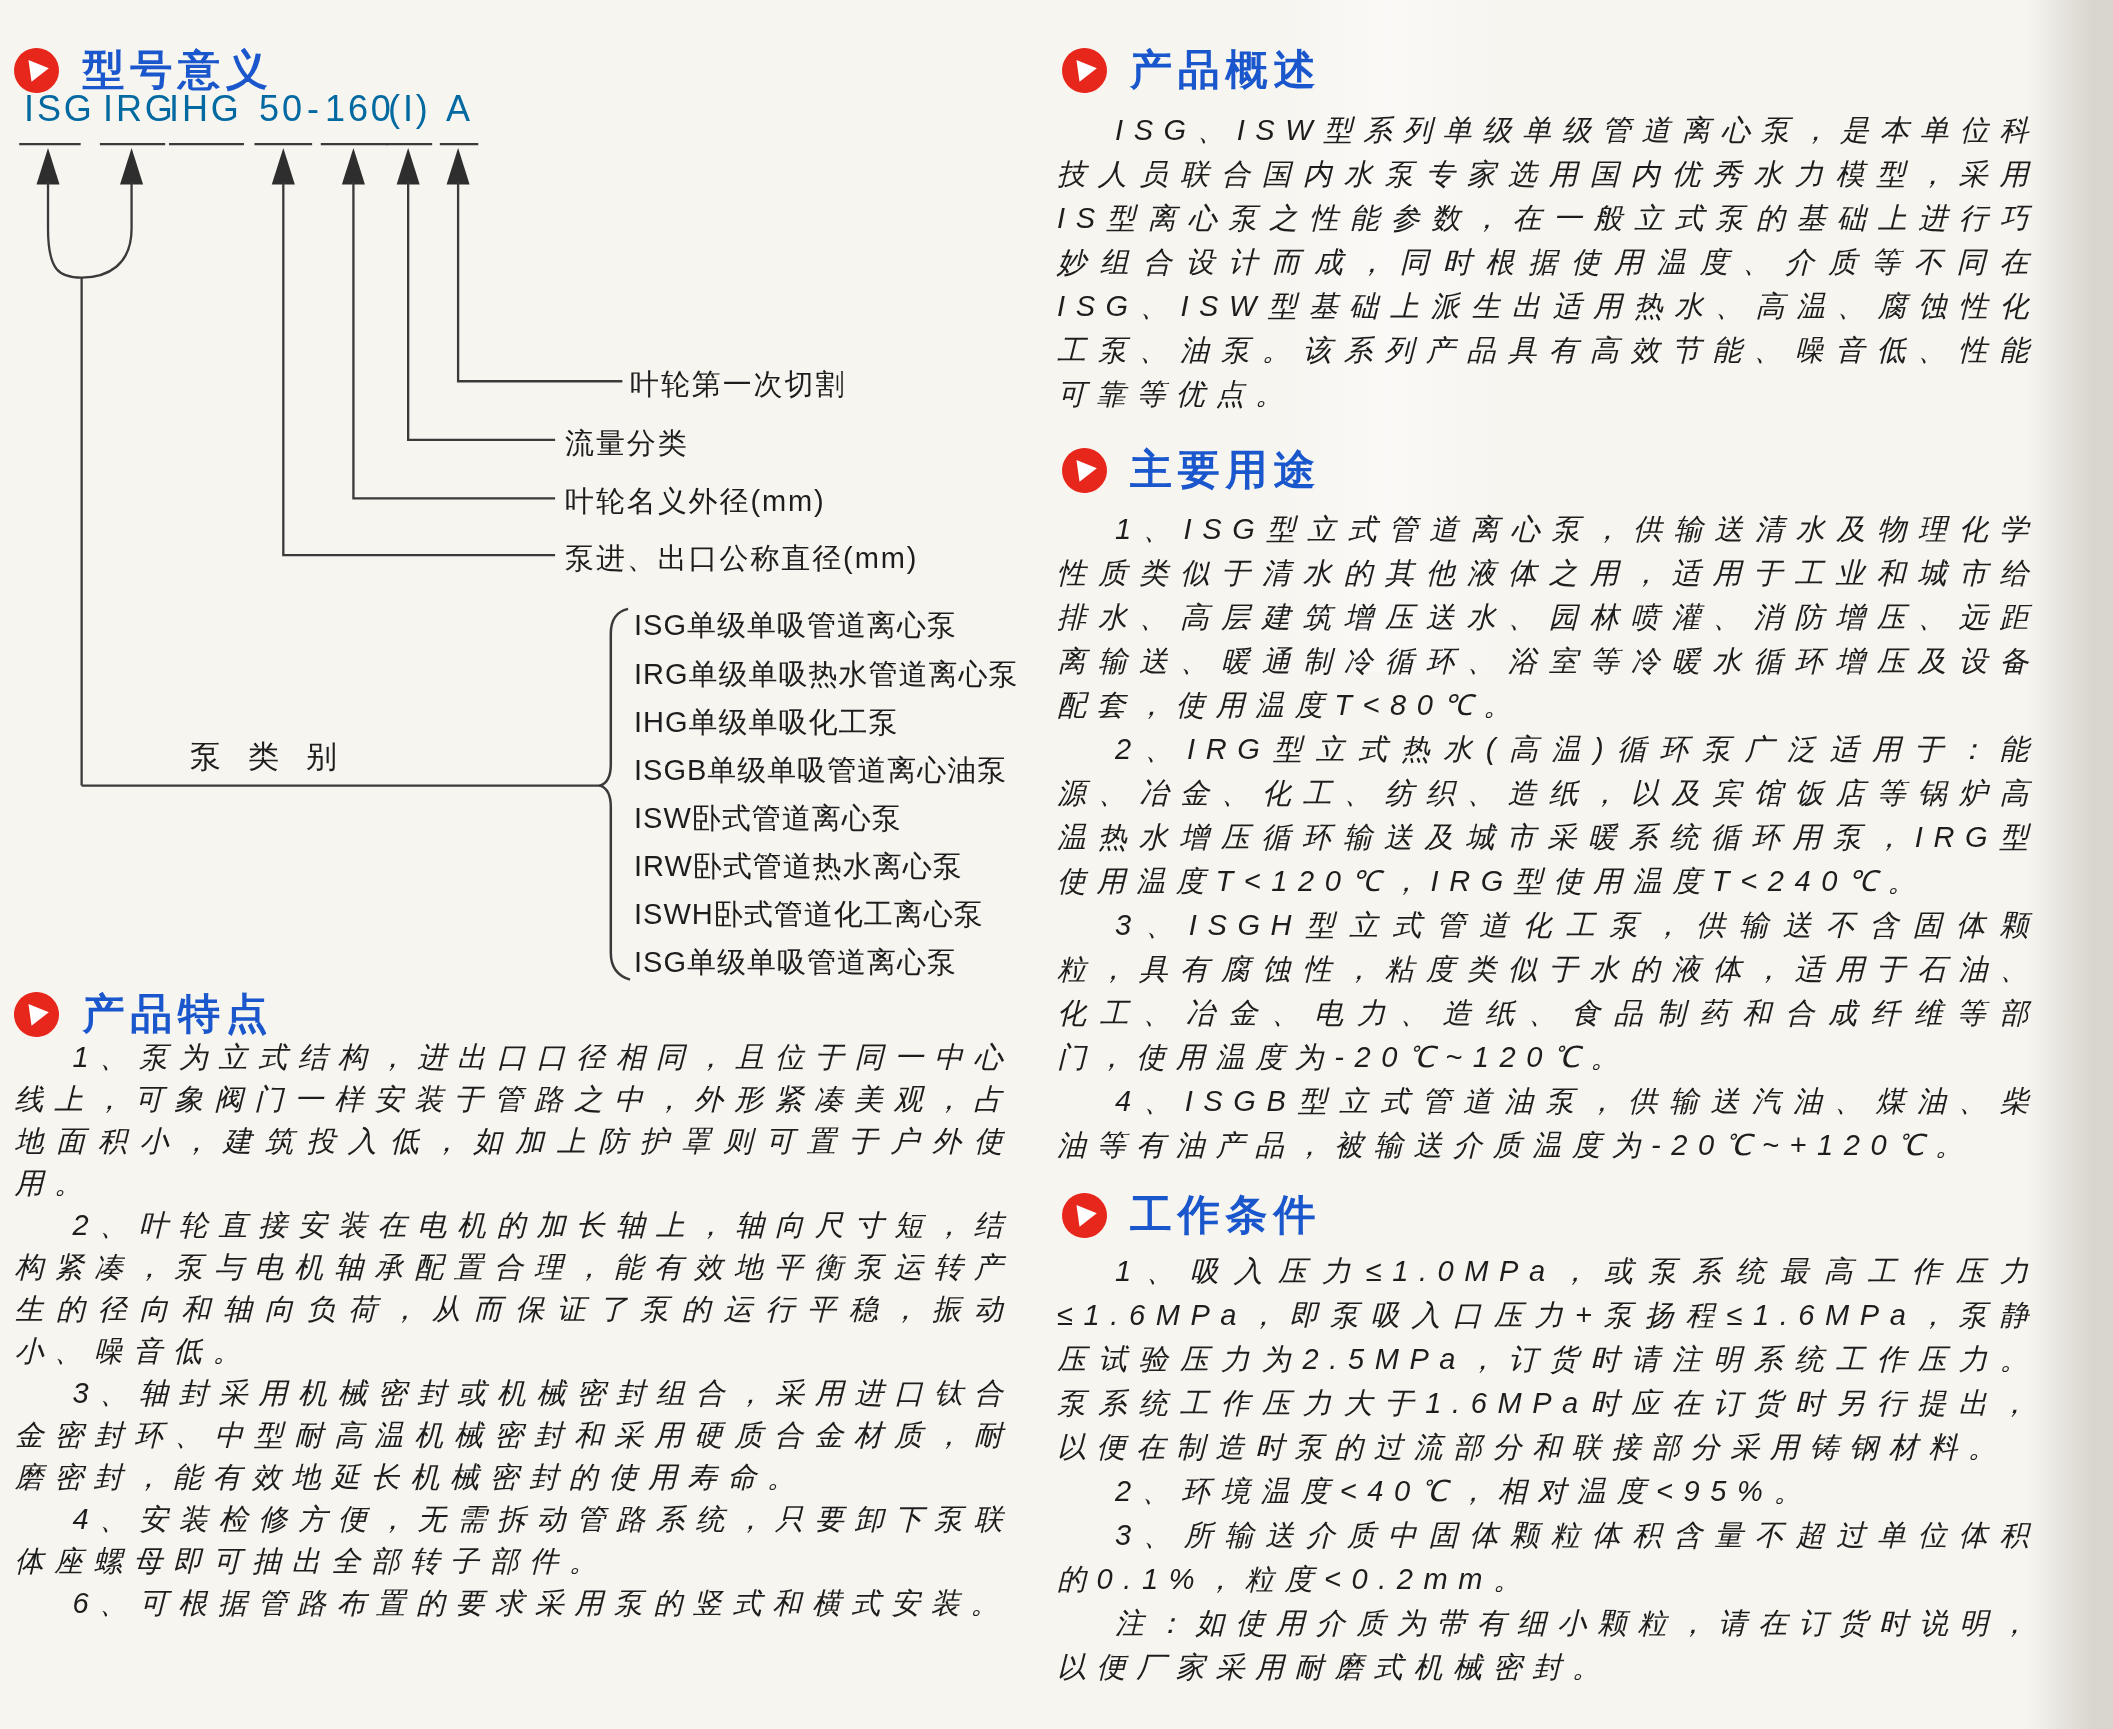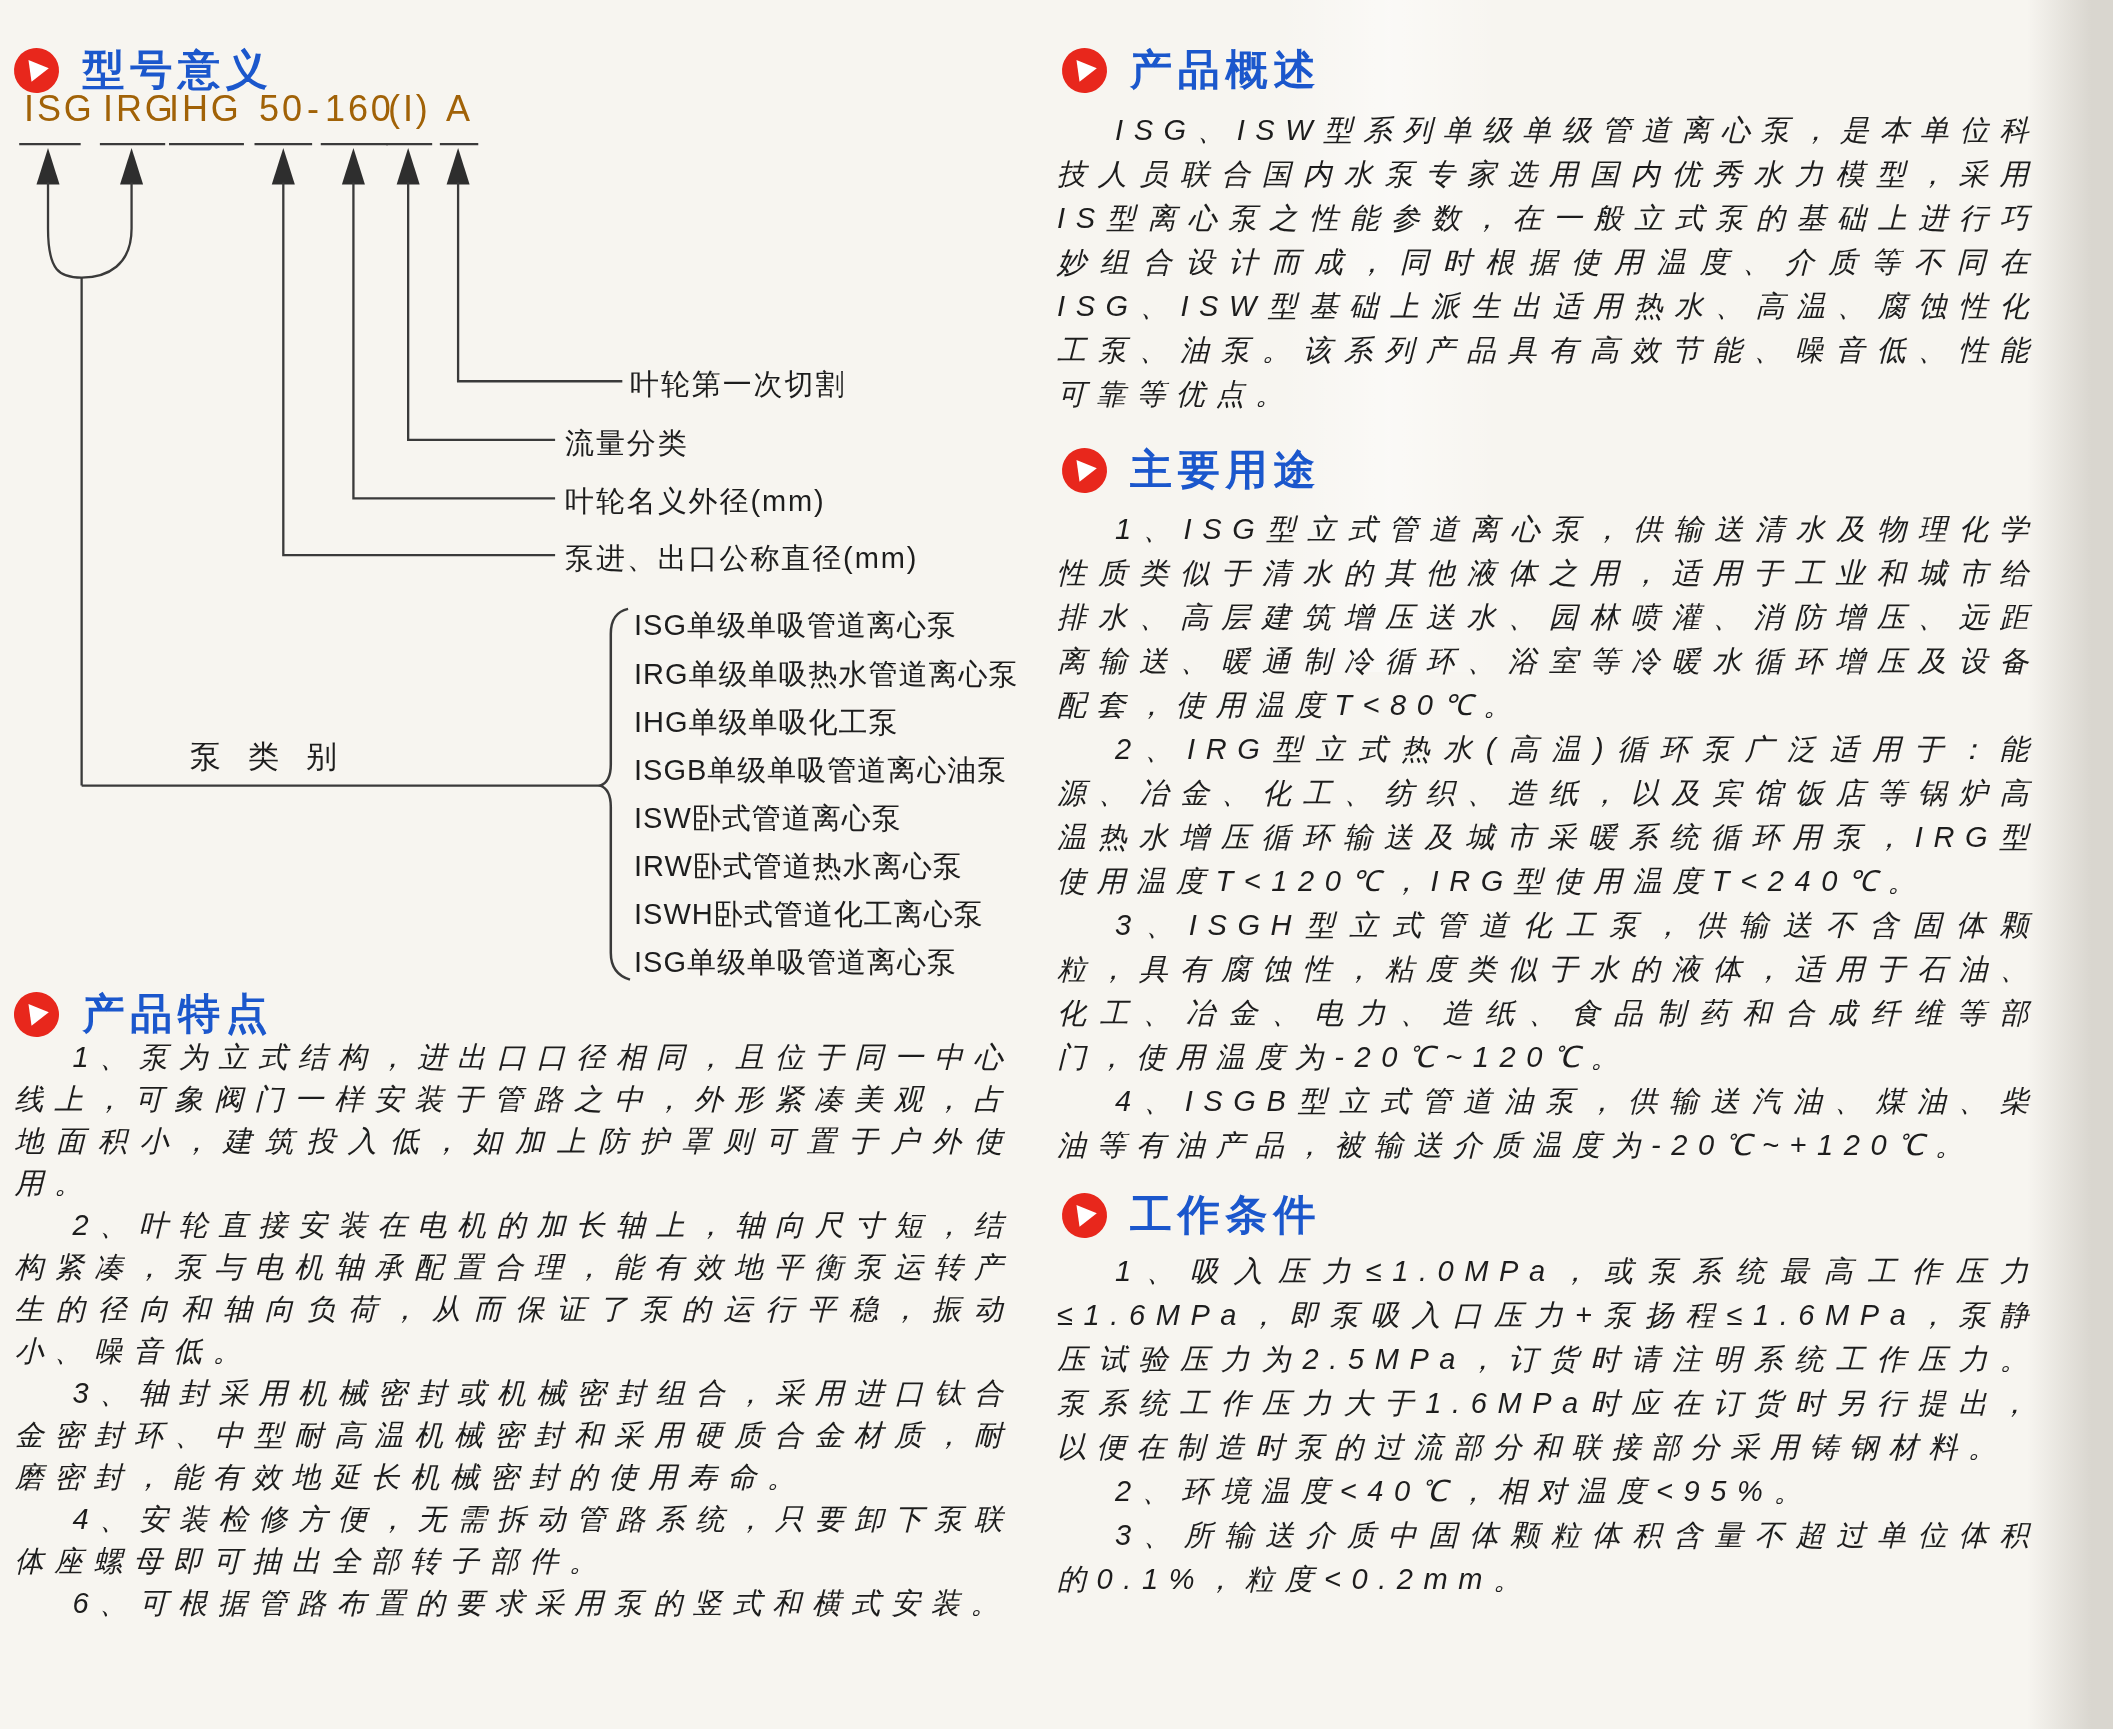--- a/index.html
+++ b/index.html
@@ -24,21 +24,21 @@
     background:#e8271c;flex:0 0 auto;transform:rotate(-8deg);
   }
   .hdr-icon::after{
     content:"";position:absolute;left:16.3px;top:10.6px;
     border-left:19px solid #ffffff;
     border-top:11.5px solid transparent;border-bottom:11.5px solid transparent;
   }
   .hdr-title{
     font-size:42px;font-weight:bold;color:#1b57cc;letter-spacing:5.8px;white-space:nowrap;text-align:right;
   }
-  .model-seg{position:absolute;top:88px;font-size:36px;letter-spacing:2.9px;color:#a16207;white-space:nowrap;}
+  .model-seg{position:absolute;top:88px;font-size:36px;letter-spacing:2.9px;color:#0369a1;white-space:nowrap;}
   .diagram-svg{position:absolute;left:0;top:0;}
   .callout{position:absolute;font-size:29px;letter-spacing:1.9px;color:#1d1d1d;white-space:nowrap;}
   .pump-item{position:absolute;left:634px;font-size:29px;letter-spacing:1px;color:#1d1d1d;white-space:nowrap;}
   .category-label{position:absolute;left:190px;top:736px;font-size:31px;letter-spacing:27px;color:#1d1d1d;white-space:nowrap;}
   .body-col{position:absolute;font-style:italic;}
   .body-col p{
     margin:0;font-size:29px;line-height:42px;letter-spacing:10.6px;
     text-align:justify;text-indent:2em;color:#1d1d1d;
   }
   .body-col-r p{line-height:44px;}
@@ -146,16 +146,17 @@
   </div>
 
   <div class="sec-hdr" style="left:1062px;top:1187px;">
     <span class="hdr-icon"></span>
     <span class="hdr-title">工作条件</span>
   </div>
   <div class="body-col body-col-r" style="left:1057px;top:1249px;width:982px;">
     <p>1、吸入压力≤1.0MPa，或泵系统最高工作压力≤1.6MPa，即泵吸入口压力+泵扬程≤1.6MPa，泵静压试验压力为2.5MPa，订货时请注明系统工作压力。泵系统工作压力大于1.6MPa时应在订货时另行提出，以便在制造时泵的过流部分和联接部分采用铸钢材料。</p>
     <p>2、环境温度&lt;40℃，相对温度&lt;95%。</p>
     <p>3、所输送介质中固体颗粒体积含量不超过单位体积的0.1%，粒度&lt;0.2mm。</p>
+    <p>注：如使用介质为带有细小颗粒，请在订货时说明，以便厂家采用耐磨式机械密封。</p>
   </div>
 
 </div>
 
 
 </body></html>

